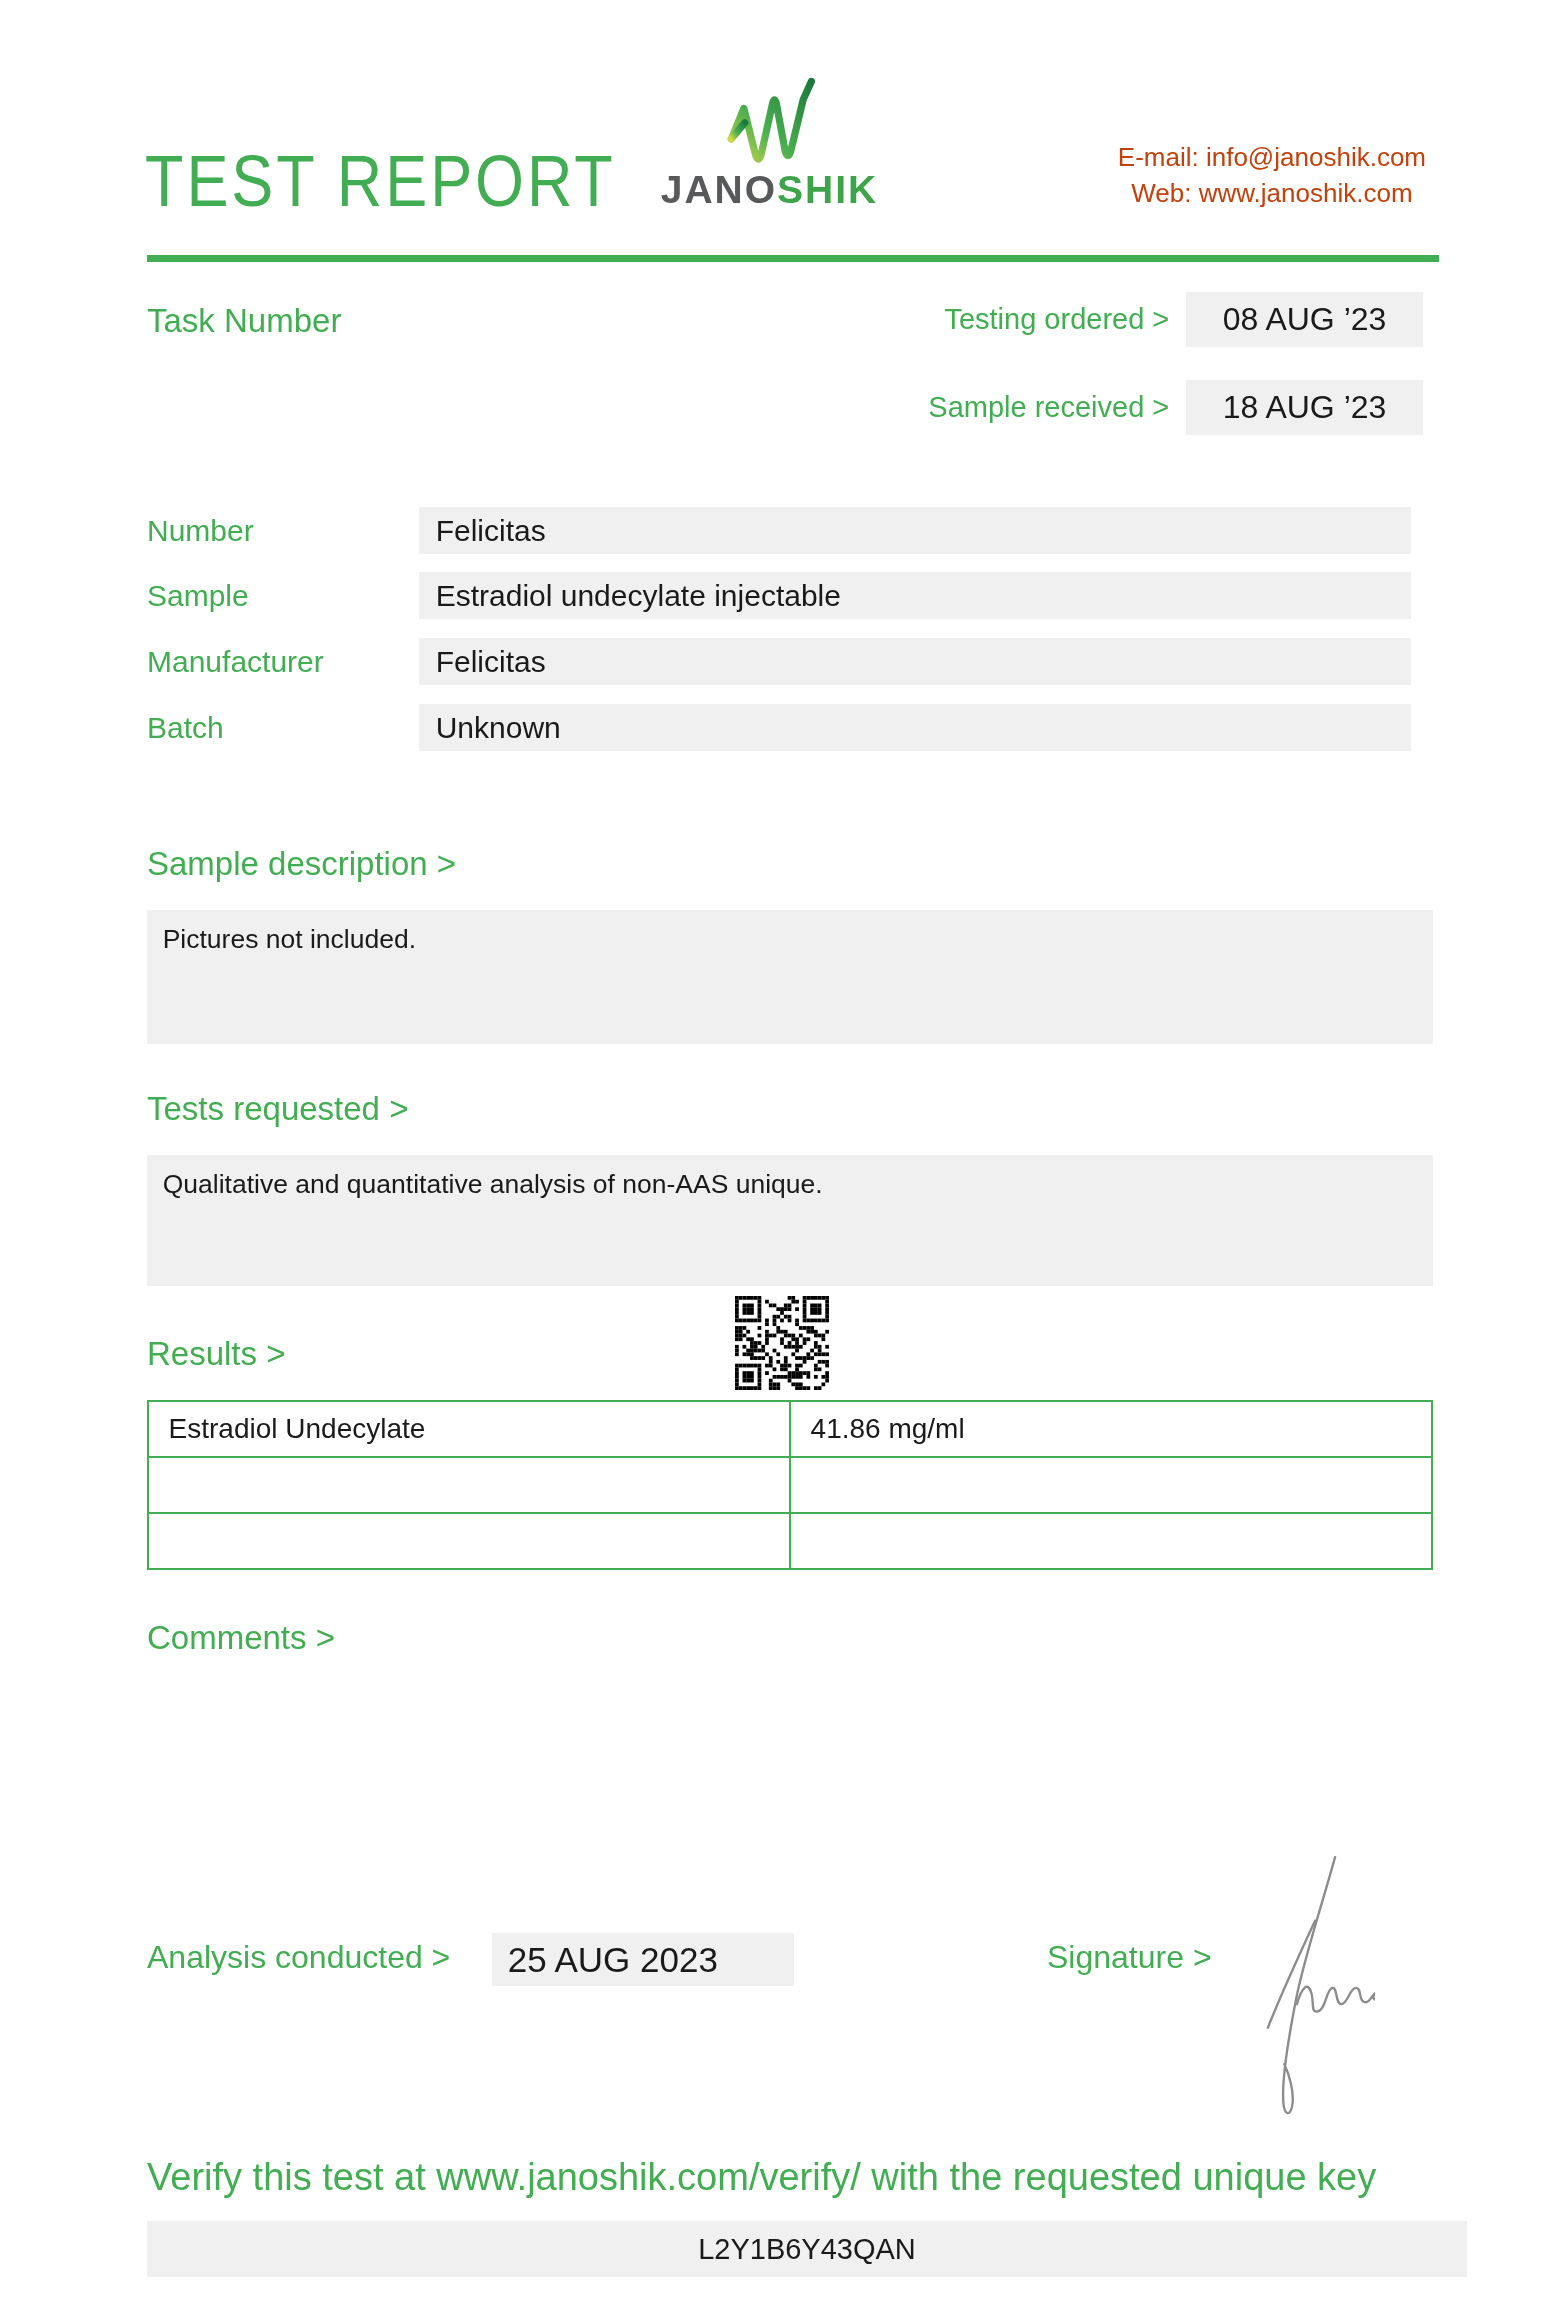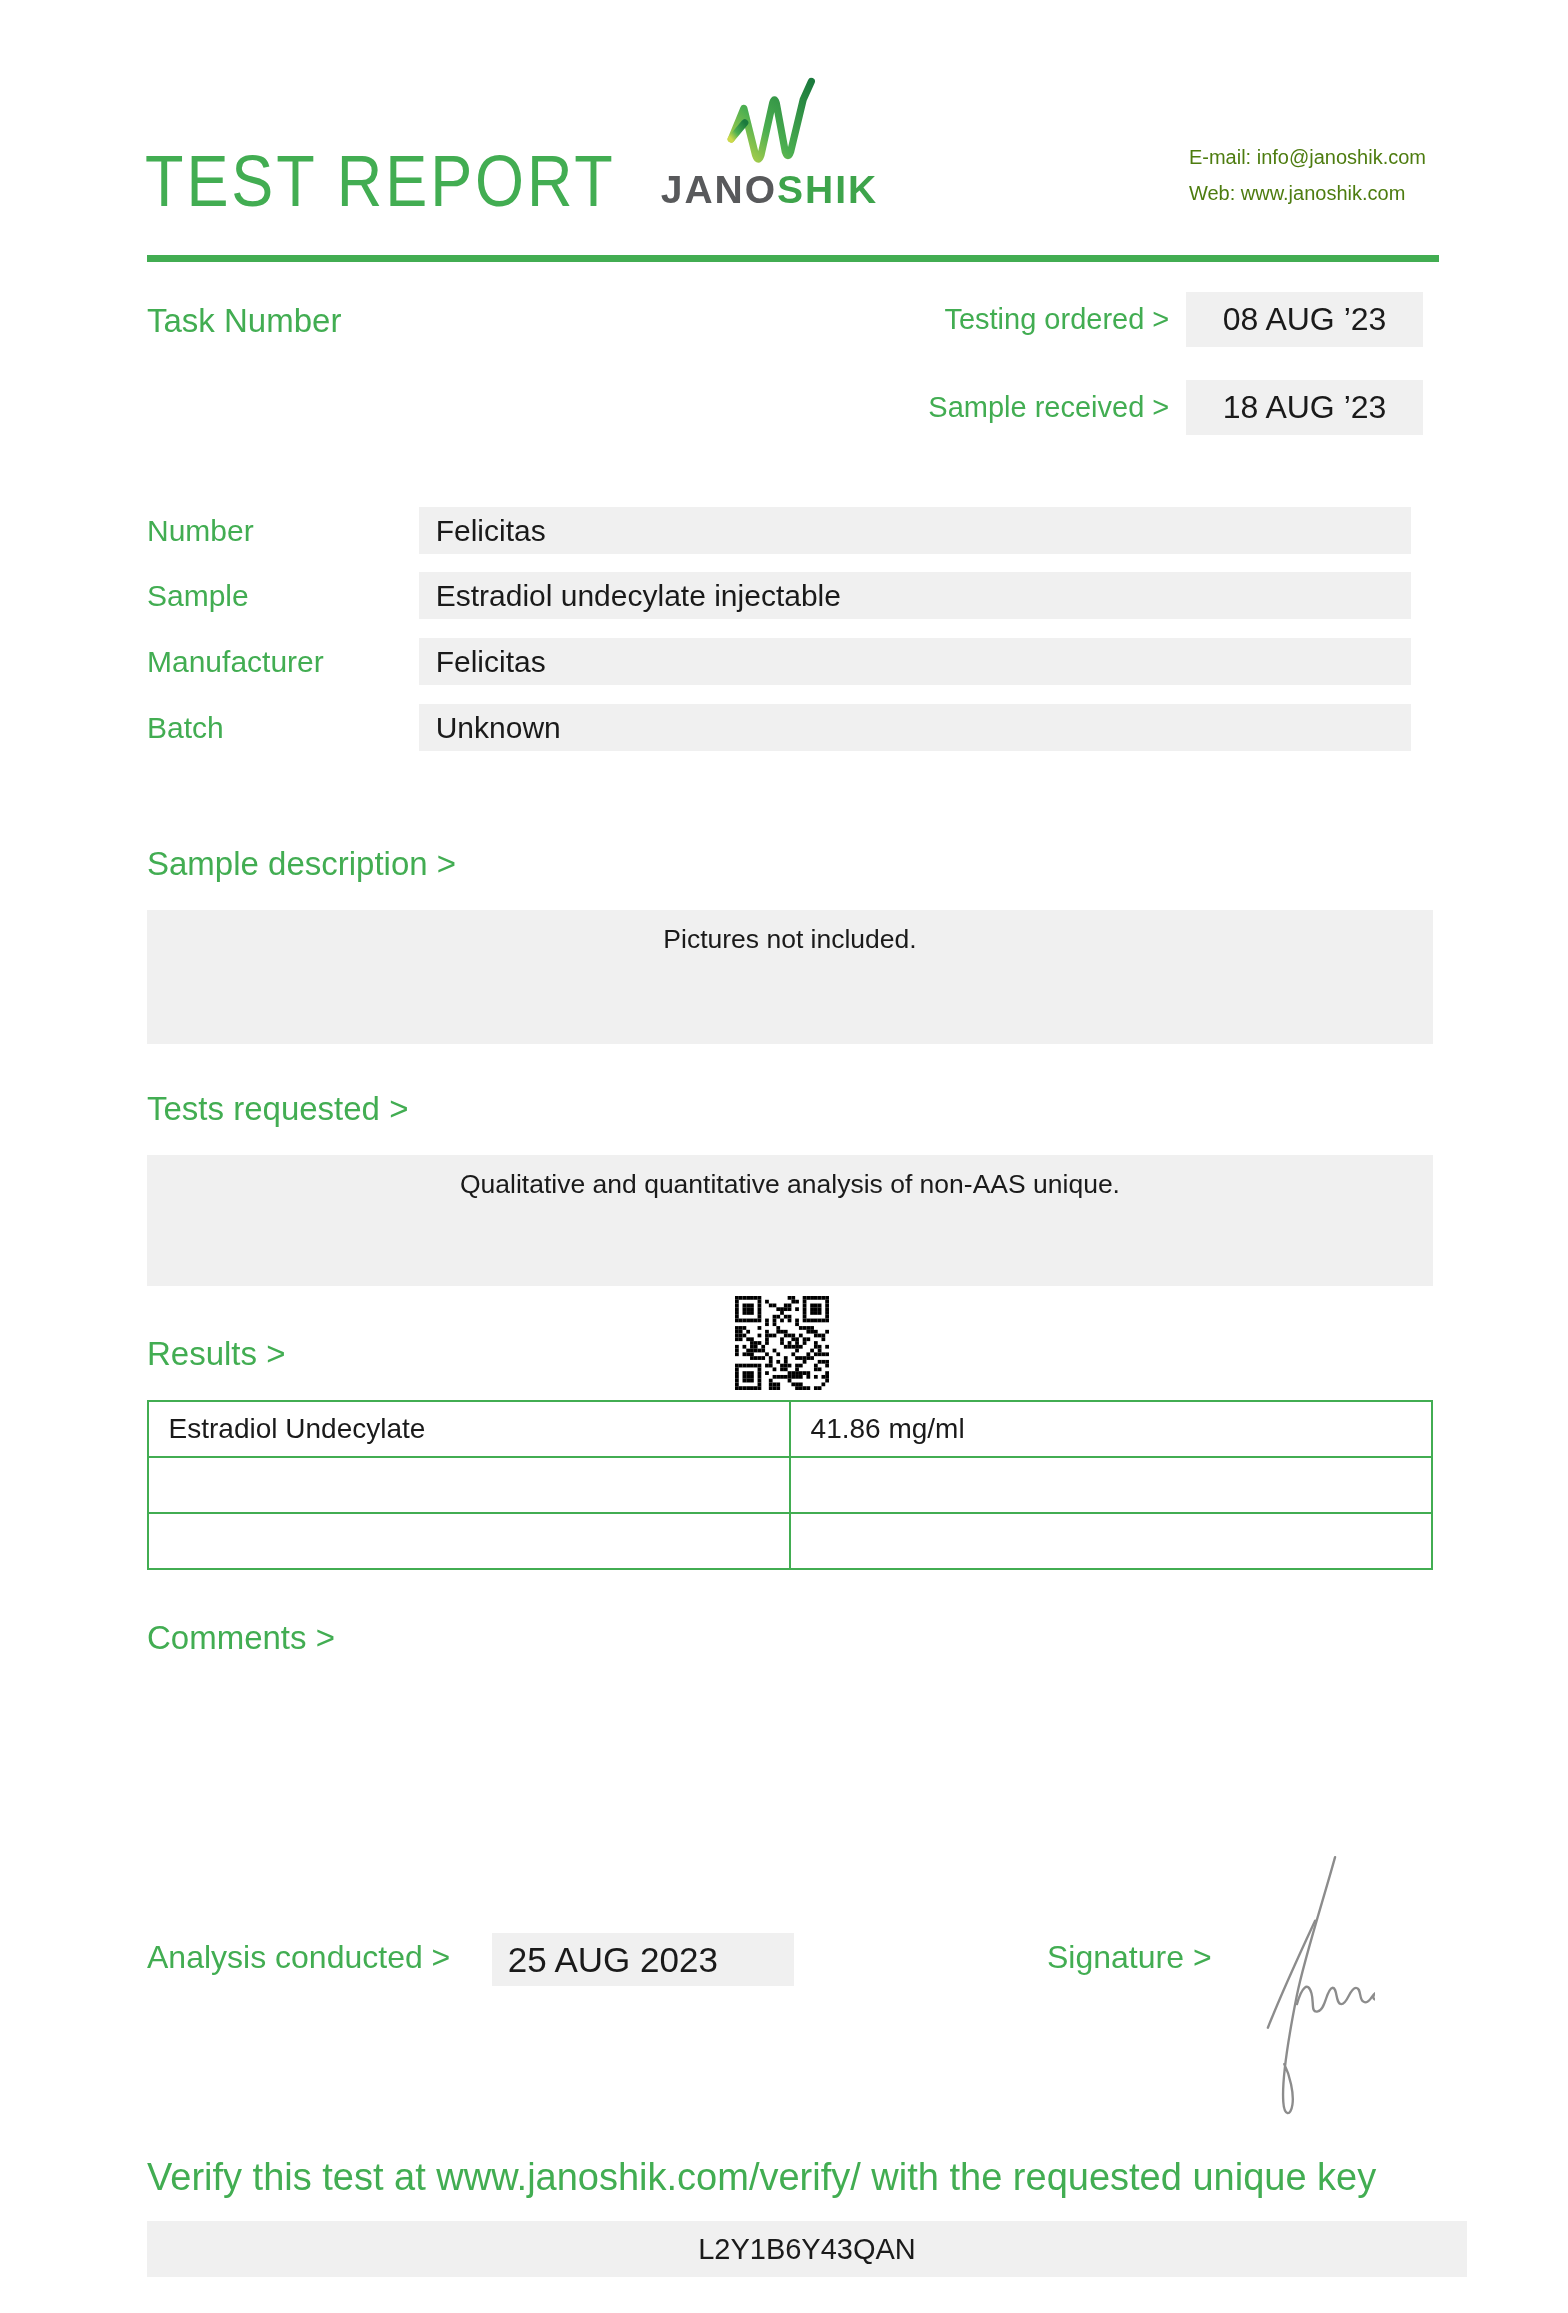--- a/index.html
+++ b/index.html
@@ -7,21 +7,21 @@
   .page{position:absolute;inset:0;background:#fff;overflow:hidden;}
 
   
   .report-title{position:absolute;left:145px;top:145px;font-size:63px;letter-spacing:2.9px;color:#42ad52;
     transform:scaleY(1.14);transform-origin:left center;white-space:nowrap;}
   .logo{position:absolute;left:642px;top:76px;width:255px;text-align:center;}
   .logo-icon{display:block;margin:0 auto;}
   .logo-word{font-size:39px;font-weight:bold;letter-spacing:2px;margin-top:2px;white-space:nowrap;}
   .logo-word .jano{color:#58595b;}
   .logo-word .shik{color:#3ea44b;}
-  .contact{position:absolute;right:142px;top:139px;text-align:left;font-size:20px;line-height:36px;color:#4d7c0f;}
+  .contact{position:absolute;right:142px;top:139px;text-align:center;font-size:26px;line-height:36px;color:#c2410c;}
   .hr-green{position:absolute;left:147px;top:255px;width:1292px;height:6.9px;background:#42ad52;}
 
   
   .label-green{color:#42ad52;}
   .task-label{position:absolute;left:147px;top:302px;font-size:33px;}
   .gray-box{background:#f0f0f0;}
   .task-box{position:absolute;left:419px;top:294px;width:366px;height:56px;line-height:56px;
     font-size:33px;padding-left:17.6px;box-sizing:border-box;}
   .meta-row{position:absolute;right:145px;display:flex;align-items:center;}
   .meta-row .lbl{font-size:29px;white-space:nowrap;margin-right:16.7px;}
@@ -30,21 +30,21 @@
 
   
   .info-row{position:absolute;left:147px;width:1286px;height:47px;}
   .info-row .ilbl{position:absolute;left:0;top:50%;transform:translateY(-50%);font-size:30px;}
   .info-row .ibox{position:absolute;left:272px;top:0;right:21.6px;height:47px;line-height:47px;
     font-size:30px;padding-left:16.7px;box-sizing:border-box;}
 
   
   .sec-head{position:absolute;left:147px;font-size:33px;white-space:nowrap;}
   .sec-box{position:absolute;left:147px;width:1286px;box-sizing:border-box;
-    font-size:26.5px;padding:13.7px 15.7px;text-align:center;}
+    font-size:26.5px;padding:13.7px 15.7px;}
 
   
   .results-table{position:absolute;left:147px;top:1400px;width:1286px;height:169px;
     border-collapse:collapse;table-layout:fixed;}
   .results-table td{border:2.9px solid #42ad52;font-size:28px;padding:0 0 0 19.6px;height:54px;}
 
   .qr{position:absolute;left:735px;top:1296px;}
 
   
   .analysis-label{position:absolute;left:147px;top:1939px;font-size:32px;}

